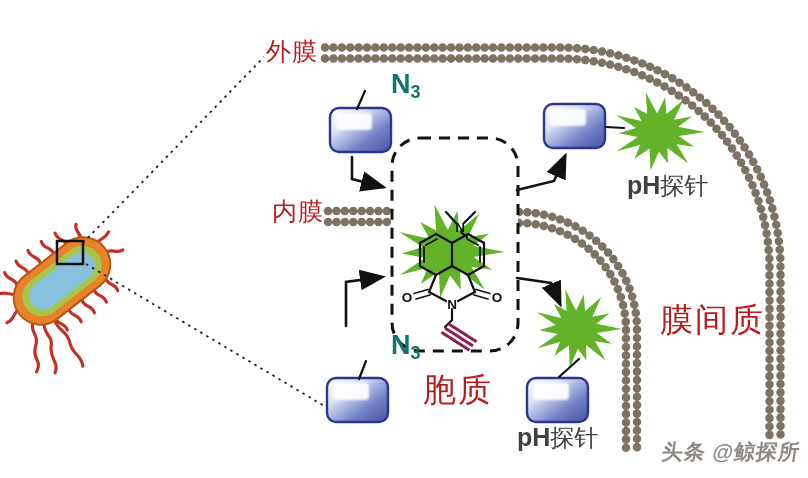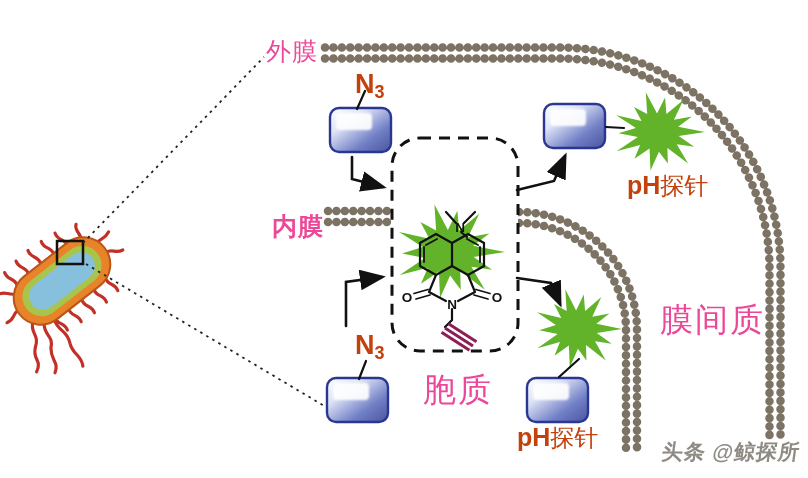--- a/index.html
+++ b/index.html
@@ -2,26 +2,26 @@
 <html><head>
 <meta charset="utf-8">
 <style>
   html,body{margin:0;padding:0;background:#ffffff;}
   .stage{
     position:relative;width:808px;height:478px;background:#ffffff;overflow:hidden;
     font-family:"Liberation Sans","DejaVu Sans",sans-serif;color:#1a1a1a;
   }
   .stage svg{position:absolute;left:0;top:0;}
   .lbl{position:absolute;white-space:nowrap;line-height:1.1;}
-  .cjk{font-size:25px;letter-spacing:1px;color:#ec4899;}
+  .cjk{font-size:25px;letter-spacing:1px;color:#b91c1c;}
   .big{font-size:33px;letter-spacing:2px;}
-  .azide{font-size:27px;font-weight:bold;color:#c2410c;}
+  .azide{font-size:27px;font-weight:bold;color:#0f766e;margin-left:36px;}
   .azide sub{font-size:18px;font-weight:bold;vertical-align:-5px;}
   .reaction{width:126px;text-align:center;font-size:25px;line-height:31px;letter-spacing:0.5px;color:#111;}
-  .phlbl{font-size:24px;color:#c2410c;}
+  .phlbl{font-size:24px;color:#404040;}
   .phlbl b{font-size:25px;letter-spacing:0;}
   .watermark{
     font-size:21px;font-weight:bold;color:#8f8a84;transform:skewX(-8deg);
     text-shadow:-1px -1px 0 #fff,1px -1px 0 #fff,-1px 1px 0 #fff,1px 1px 0 #fff,0 0 3px #fff;
     letter-spacing:1px;
   }
 </style>
 </head>
 <body>
 
@@ -134,21 +134,21 @@
 
     <g stroke="#111" stroke-width="2.6" stroke-linecap="round" fill="none">
       <path marker-end="url(#ah)" d="M352,157 L352,179 L383,187"></path>
       <path marker-end="url(#ah)" d="M346,326 L346,282 L382,277"></path>
       <path marker-end="url(#ah)" d="M517,190 L554,181 L565,156"></path>
       <path marker-end="url(#ah)" d="M517,278 L551,283 L560,304"></path>
     </g>
   </svg>
 
   <div class="lbl cjk" style="left:266px;top:38px;">外膜</div>
-  <div class="lbl cjk" style="left:272px;top:213px;font-weight:bold;">内膜</div>
+  <div class="lbl cjk" style="left:272px;top:198px;">内膜</div>
   <div class="lbl cjk big" style="left:660px;top:302px;">膜间质</div>
   <div class="lbl cjk big" style="left:423px;top:372px;">胞质</div>
 
   <div class="lbl azide" style="left:355px;top:70px;"><span>N</span><sub>3</sub></div>
   <div class="lbl azide" style="left:355px;top:331px;"><span>N</span><sub>3</sub></div>
 
 
   <div class="lbl phlbl" style="left:627px;top:172px;"><b>pH</b><span>探针</span></div>
   <div class="lbl phlbl" style="left:517px;top:424px;"><b>pH</b><span>探针</span></div>
 

